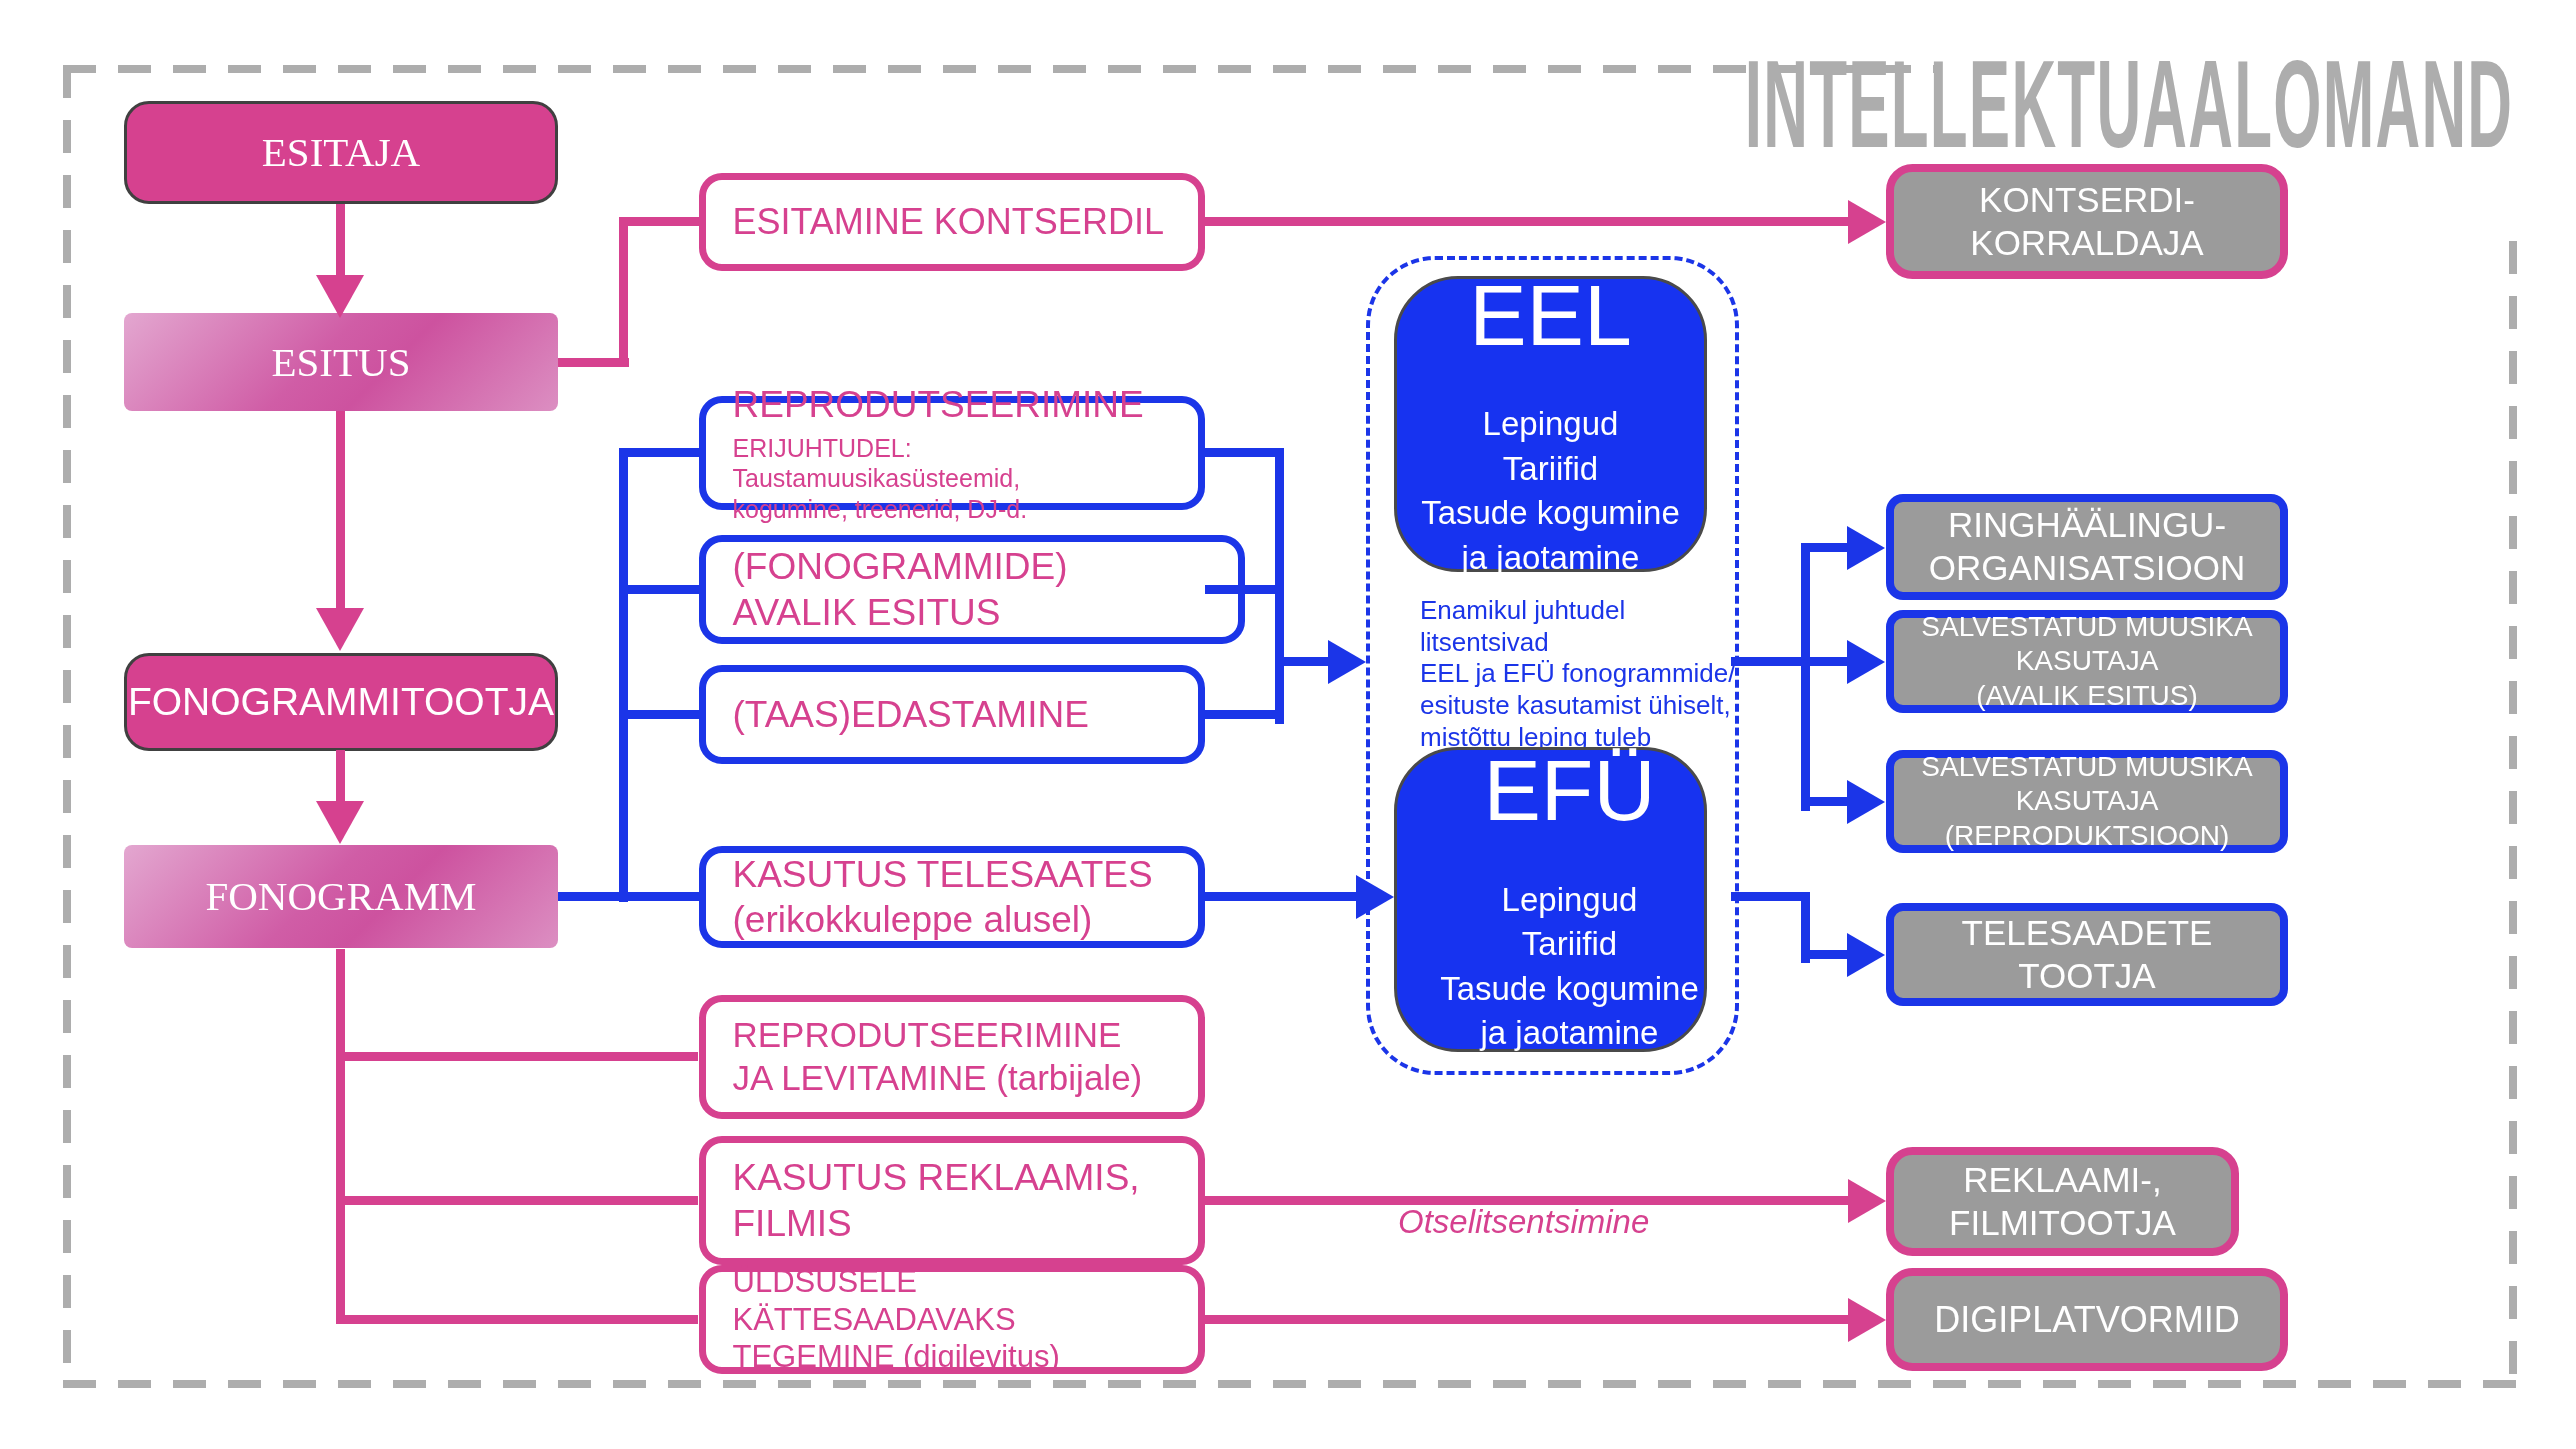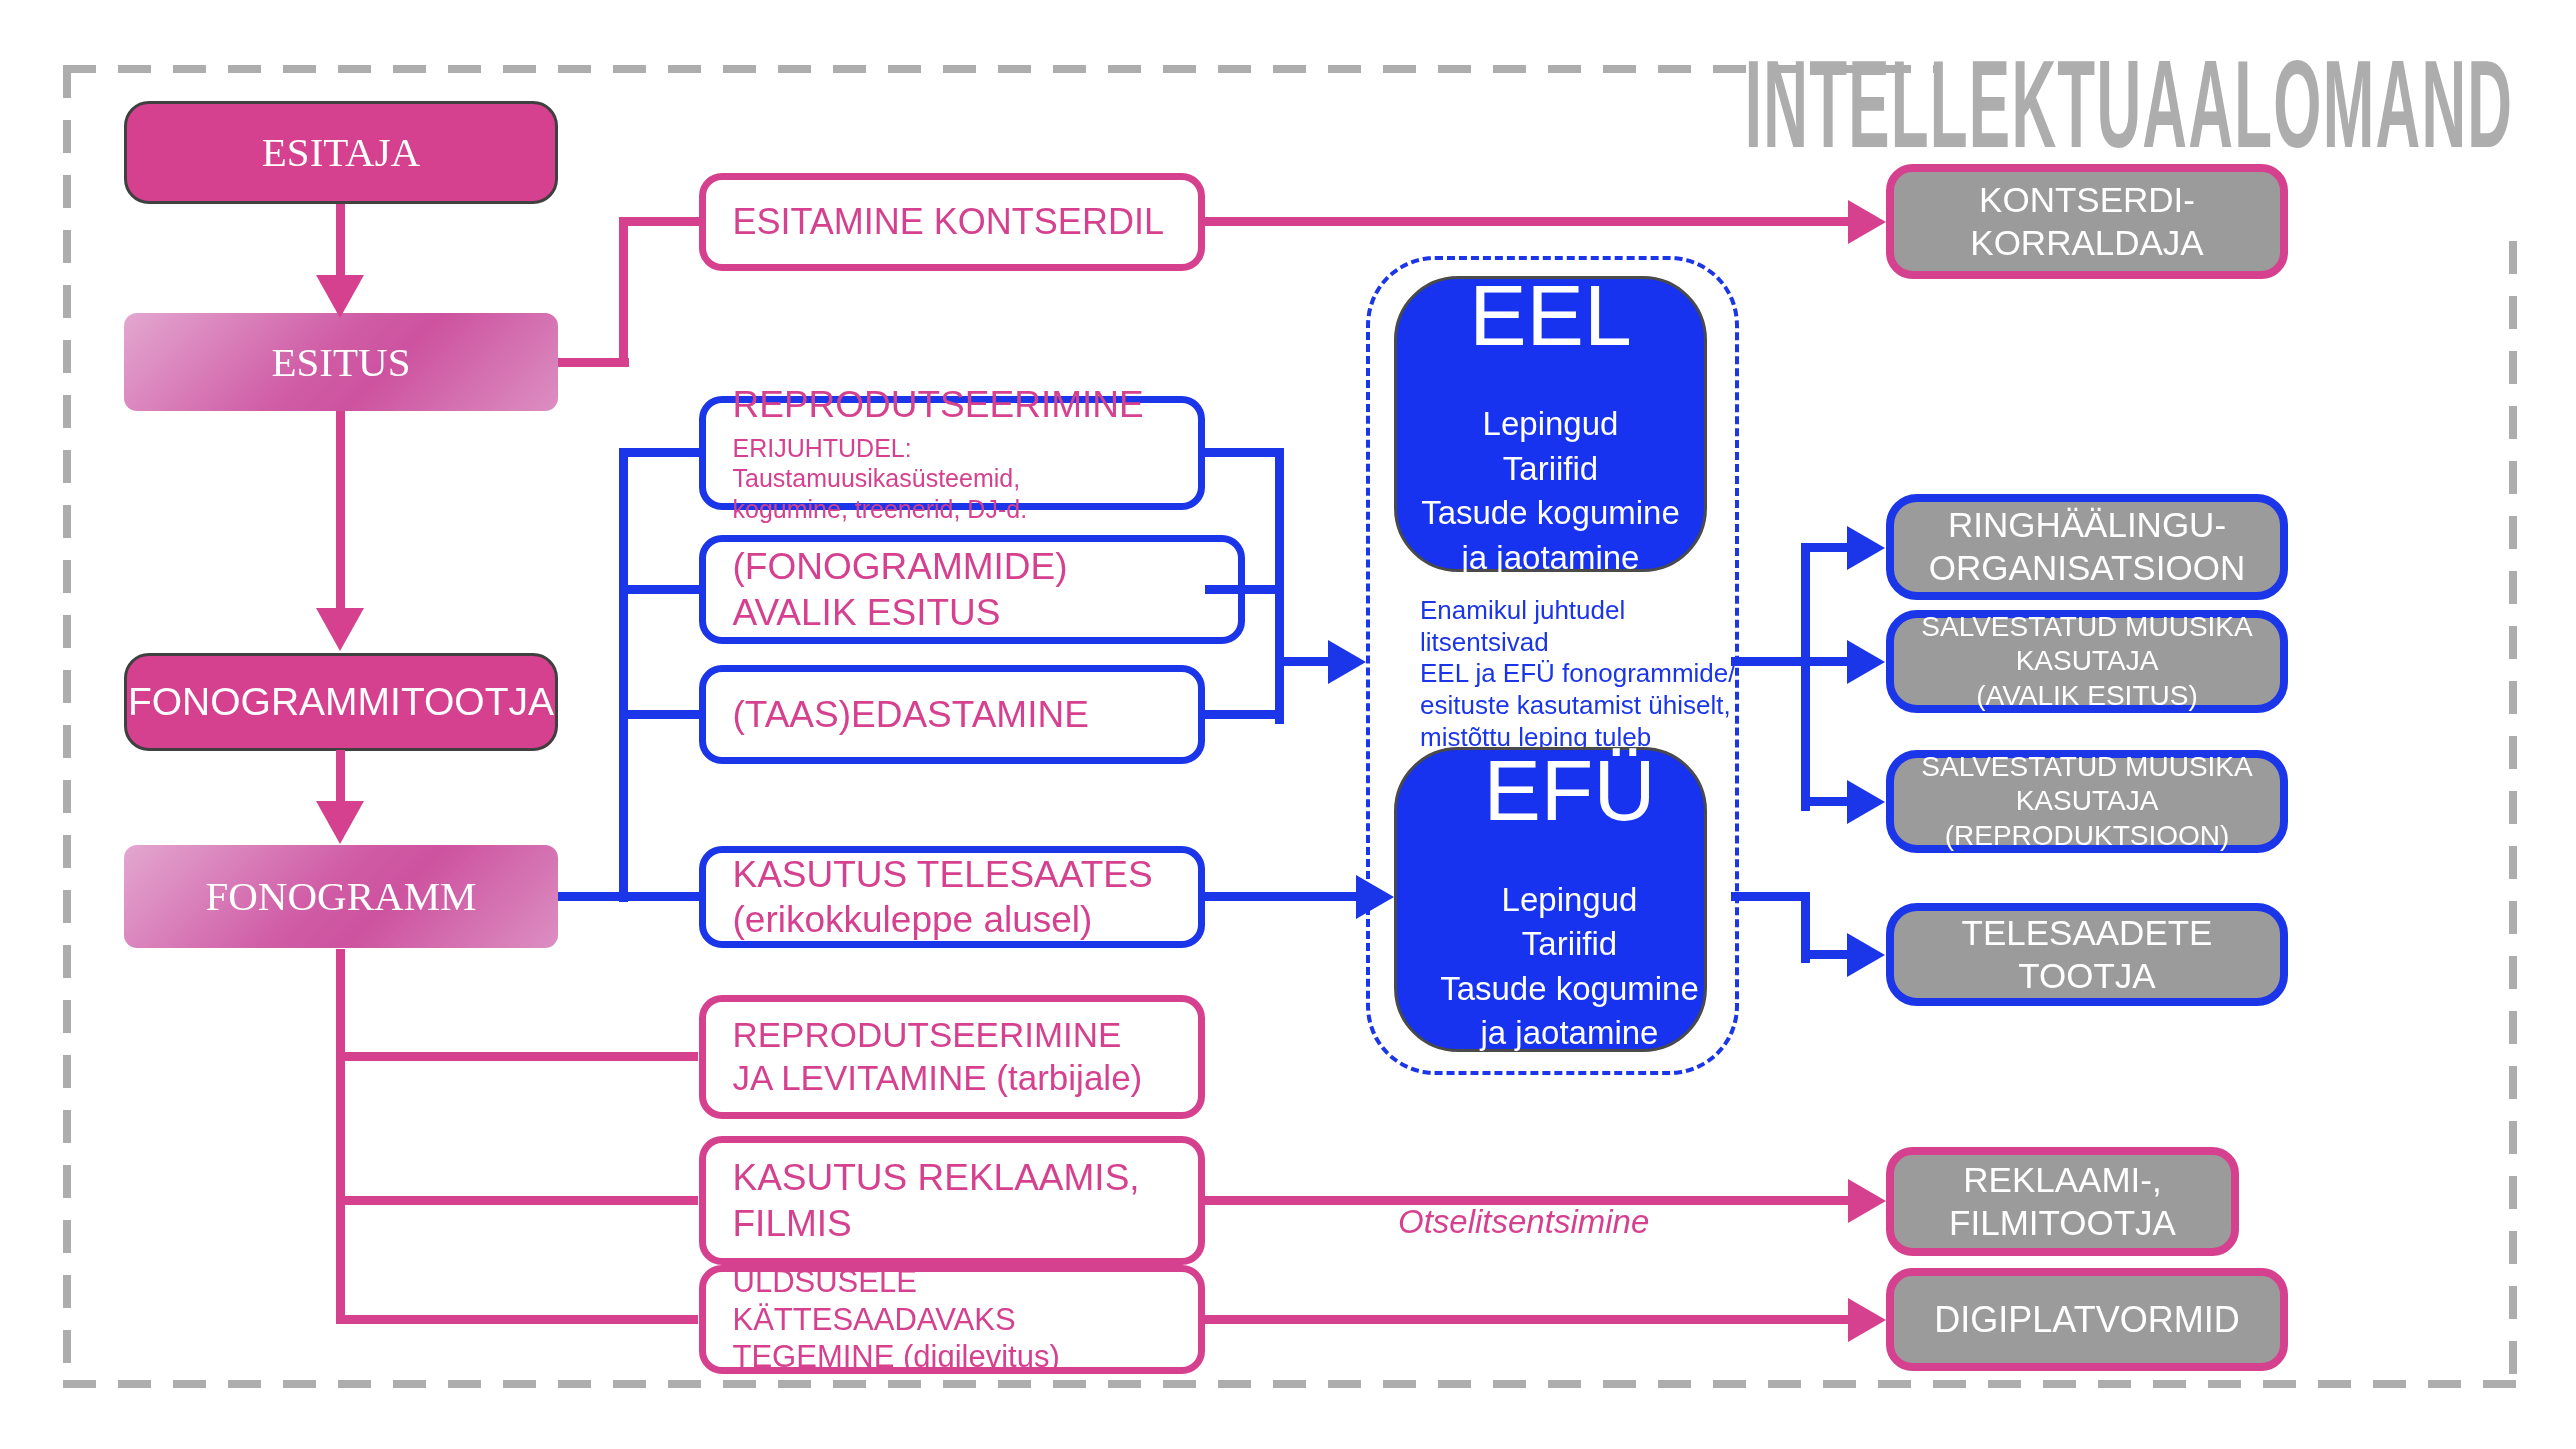--- a/index.html
+++ b/index.html
@@ -13,25 +13,25 @@
   .main-title{position:absolute;color:#adadad;font-weight:bold;font-size:86px;line-height:1;
               transform:scale(0.72,1.45);transform-origin:top right;letter-spacing:1.7px;white-space:nowrap;}
 
   
   .node{position:absolute;box-sizing:border-box;display:flex;flex-direction:column;justify-content:center;
         white-space:pre-line;line-height:1.22;}
   .c{align-items:center;text-align:center;}
   .l{align-items:flex-start;text-align:left;padding-left:26.5px;padding-right:23px;}
   .solid-pink{background:#d6418f;border:3.5px solid #404040;border-radius:25px;color:#ffffff;}
   .grad-pink{background:linear-gradient(135deg,#e3a7d0 0%,#d express 0,#d05da6 45%,#cd529f 60%,#dc8fc2 100%);border-radius:25px;color:#ffffff;}
-  .grad-pink{background:linear-gradient(135deg,#e3a7d0 0%,#d05da6 45%,#cd529f 60%,#dc8fc2 100%);border-radius:13px;color:#ffffff;}
+  .grad-pink{background:linear-gradient(135deg,#e3a7d0 0%,#d05da6 45%,#cd529f 60%,#dc8fc2 100%);border-radius:8px;color:#ffffff;}
   .white-pink{background:#ffffff;border:7.5px solid #d6418f;border-radius:23px;color:#d6418f;}
   .white-blue{background:#ffffff;border:7.5px solid #1b35e8;border-radius:23px;color:#d6418f;}
   .gray-pink{background:#9b9b9b;border:8px solid #d6418f;border-radius:26.5px;color:#ffffff;}
-  .gray-blue{background:#9b9b9b;border:8px solid #1b35e8;border-radius:31px;color:#ffffff;}
+  .gray-blue{background:#9b9b9b;border:8px solid #1b35e8;border-radius:17px;color:#ffffff;}
   .blue-fill{background:#1733f0;border:3.5px solid #4a4a4a;border-radius:64px;color:#ffffff;}
   .dash-group{position:absolute;border:4px dashed #1b35e8;border-radius:69px;background:transparent;}
 
   .society-name{font-size:86px;line-height:1.1;margin-bottom:40px;}
   .society-services{font-size:33px;line-height:1.35;}
   .note-text{position:absolute;color:#1b35e8;font-size:26px;line-height:1.22;white-space:pre-line;text-align:left;}
   .ots{position:absolute;color:#d6418f;font-size:33px;font-style:italic;}
 
   
   .hl,.vl{position:absolute;}

